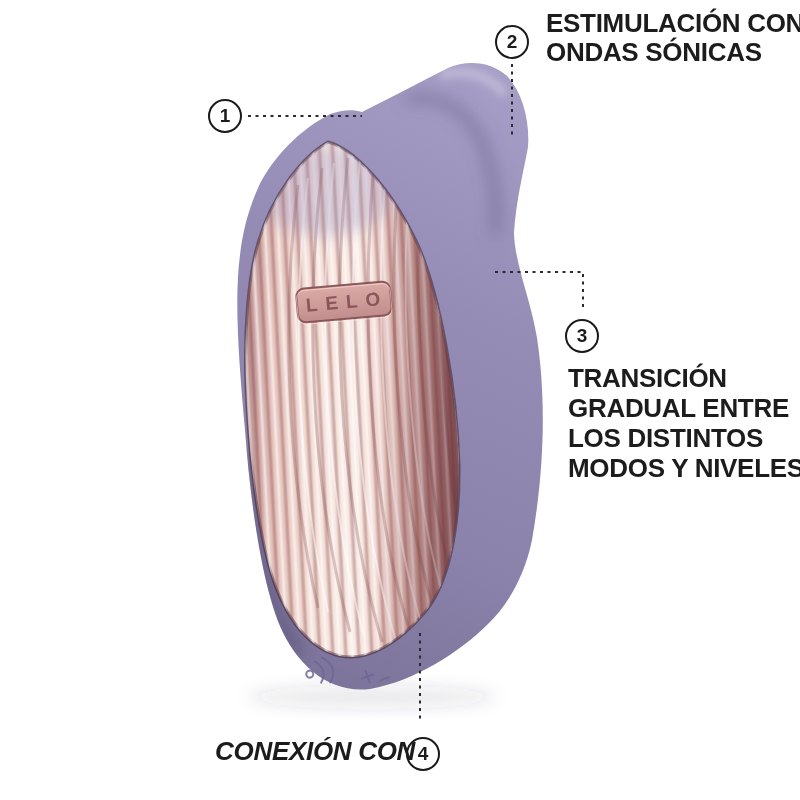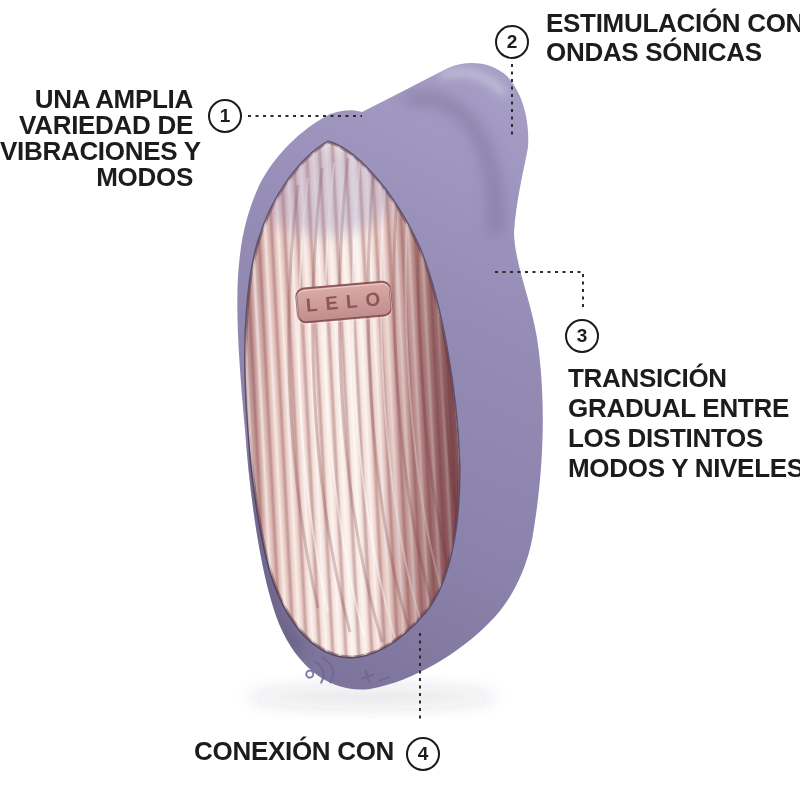--- a/index.html
+++ b/index.html
@@ -13,21 +13,21 @@
   *{margin:0;padding:0;box-sizing:border-box;}
   html,body{width:800px;height:800px;}
   body{background:var(--bg);font-family:"Liberation Sans",sans-serif;}
   .canvas{position:relative;width:800px;height:800px;background:var(--bg);overflow:hidden;}
   .canvas svg.scene{position:absolute;left:0;top:0;}
   .callout{position:absolute;color:var(--text);font-weight:700;font-size:26px;letter-spacing:-0.3px;}
   .callout .ln{display:block;white-space:nowrap;}
   .c1{left:0;top:86px;width:193px;text-align:right;line-height:26px;}
   .c2{left:546px;top:9px;line-height:29px;}
   .c3{left:568px;top:363px;line-height:30px;}
-  .c4{left:194px;top:737px;line-height:28px;}
+  .c4{left:215px;top:737px;line-height:28px;font-style:italic;}
   .badge{position:absolute;width:34px;height:34px;border-radius:50%;
     background:var(--circle-bg);border:2.5px solid var(--circle-border);
     display:flex;align-items:center;justify-content:center;
     font-size:19px;font-weight:700;color:var(--text);}
   .b1{left:208px;top:99px;}
   .b2{left:495px;top:25px;}
   .b3{left:565px;top:319px;}
   .b4{left:406px;top:737px;}
   .dotted{stroke:var(--line);stroke-width:2;fill:none;stroke-dasharray:3 4.5;}
   .glyph{stroke:var(--glyph);fill:none;stroke-width:2;stroke-linecap:round;opacity:.85;}
@@ -158,26 +158,20 @@
     <path class="dotted" d="M 512,64 V 136"></path>
     <path class="dotted" d="M 495,272 H 583 V 308"></path>
     <path class="dotted" d="M 420,633 V 722"></path>
   </svg>
 
   <div class="badge b1">1</div>
   <div class="badge b2">2</div>
   <div class="badge b3">3</div>
   <div class="badge b4">4</div>
 
-  <div class="callout c1">
-    <span class="ln">UNA AMPLIA</span>
-    <span class="ln">VARIEDAD DE</span>
-    <span class="ln">VIBRACIONES Y</span>
-    <span class="ln">MODOS</span>
-  </div>
   <div class="callout c2">
     <span class="ln">ESTIMULACIÓN CON</span>
     <span class="ln">ONDAS SÓNICAS</span>
   </div>
   <div class="callout c3">
     <span class="ln">TRANSICIÓN</span>
     <span class="ln">GRADUAL ENTRE</span>
     <span class="ln">LOS DISTINTOS</span>
     <span class="ln">MODOS Y NIVELES</span>
   </div>

